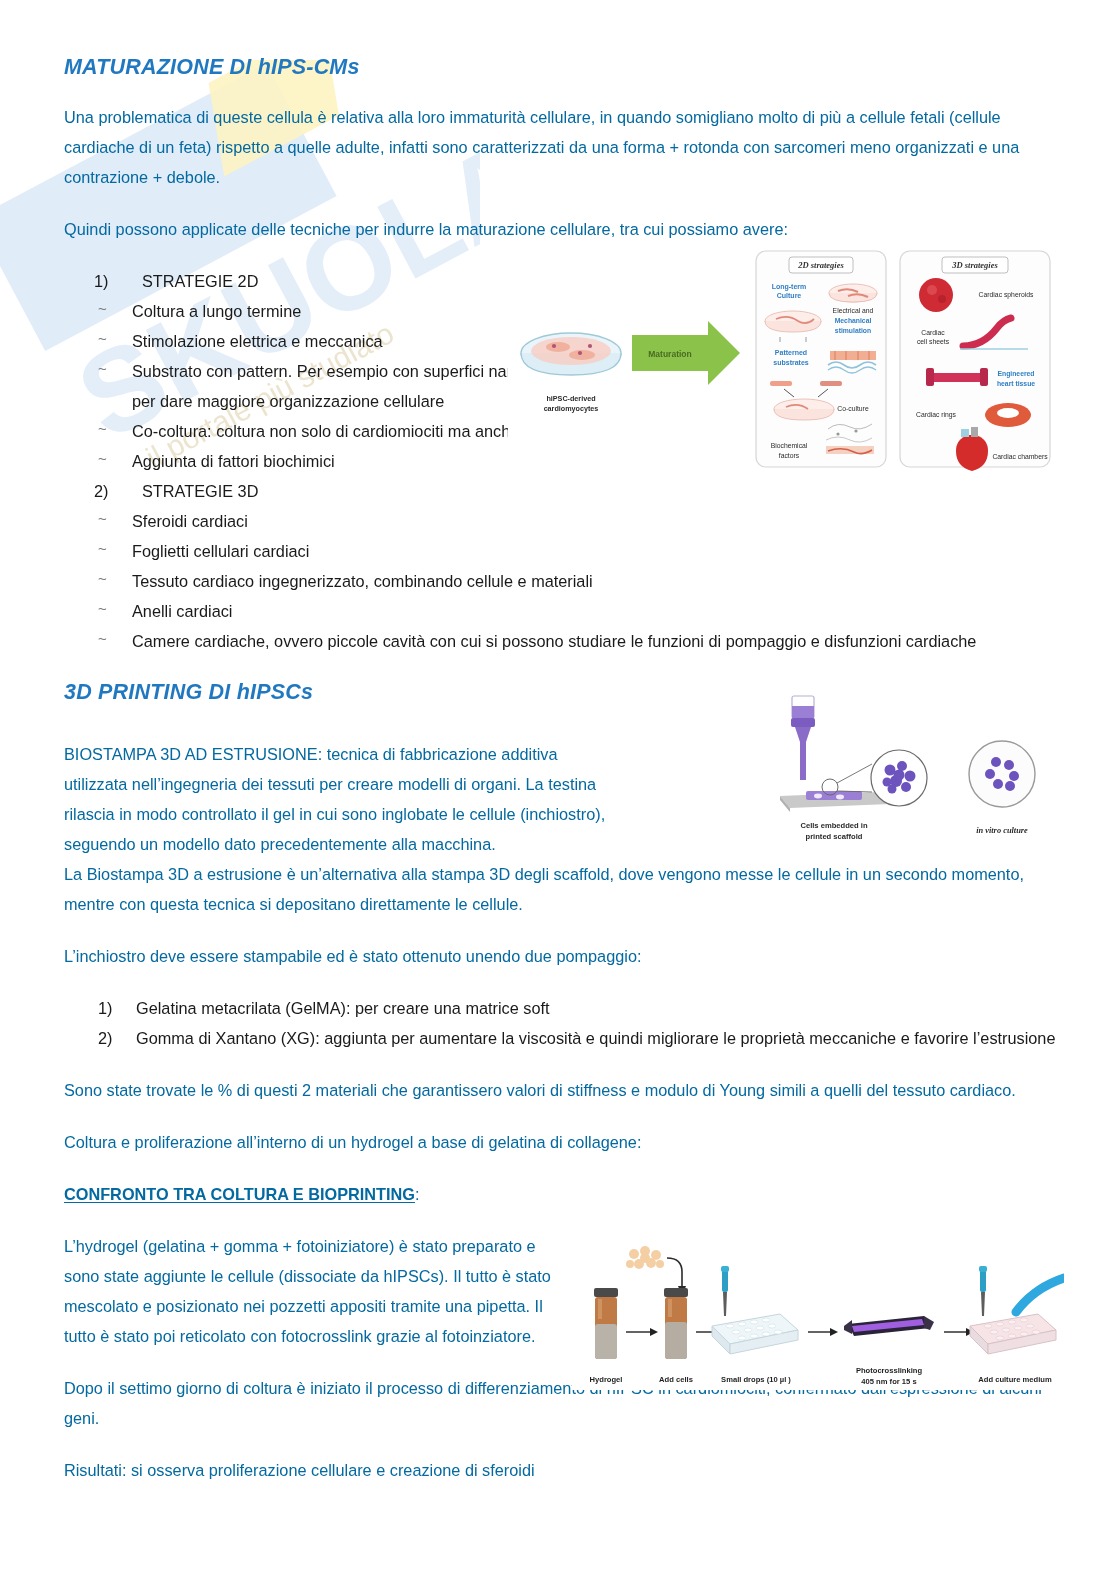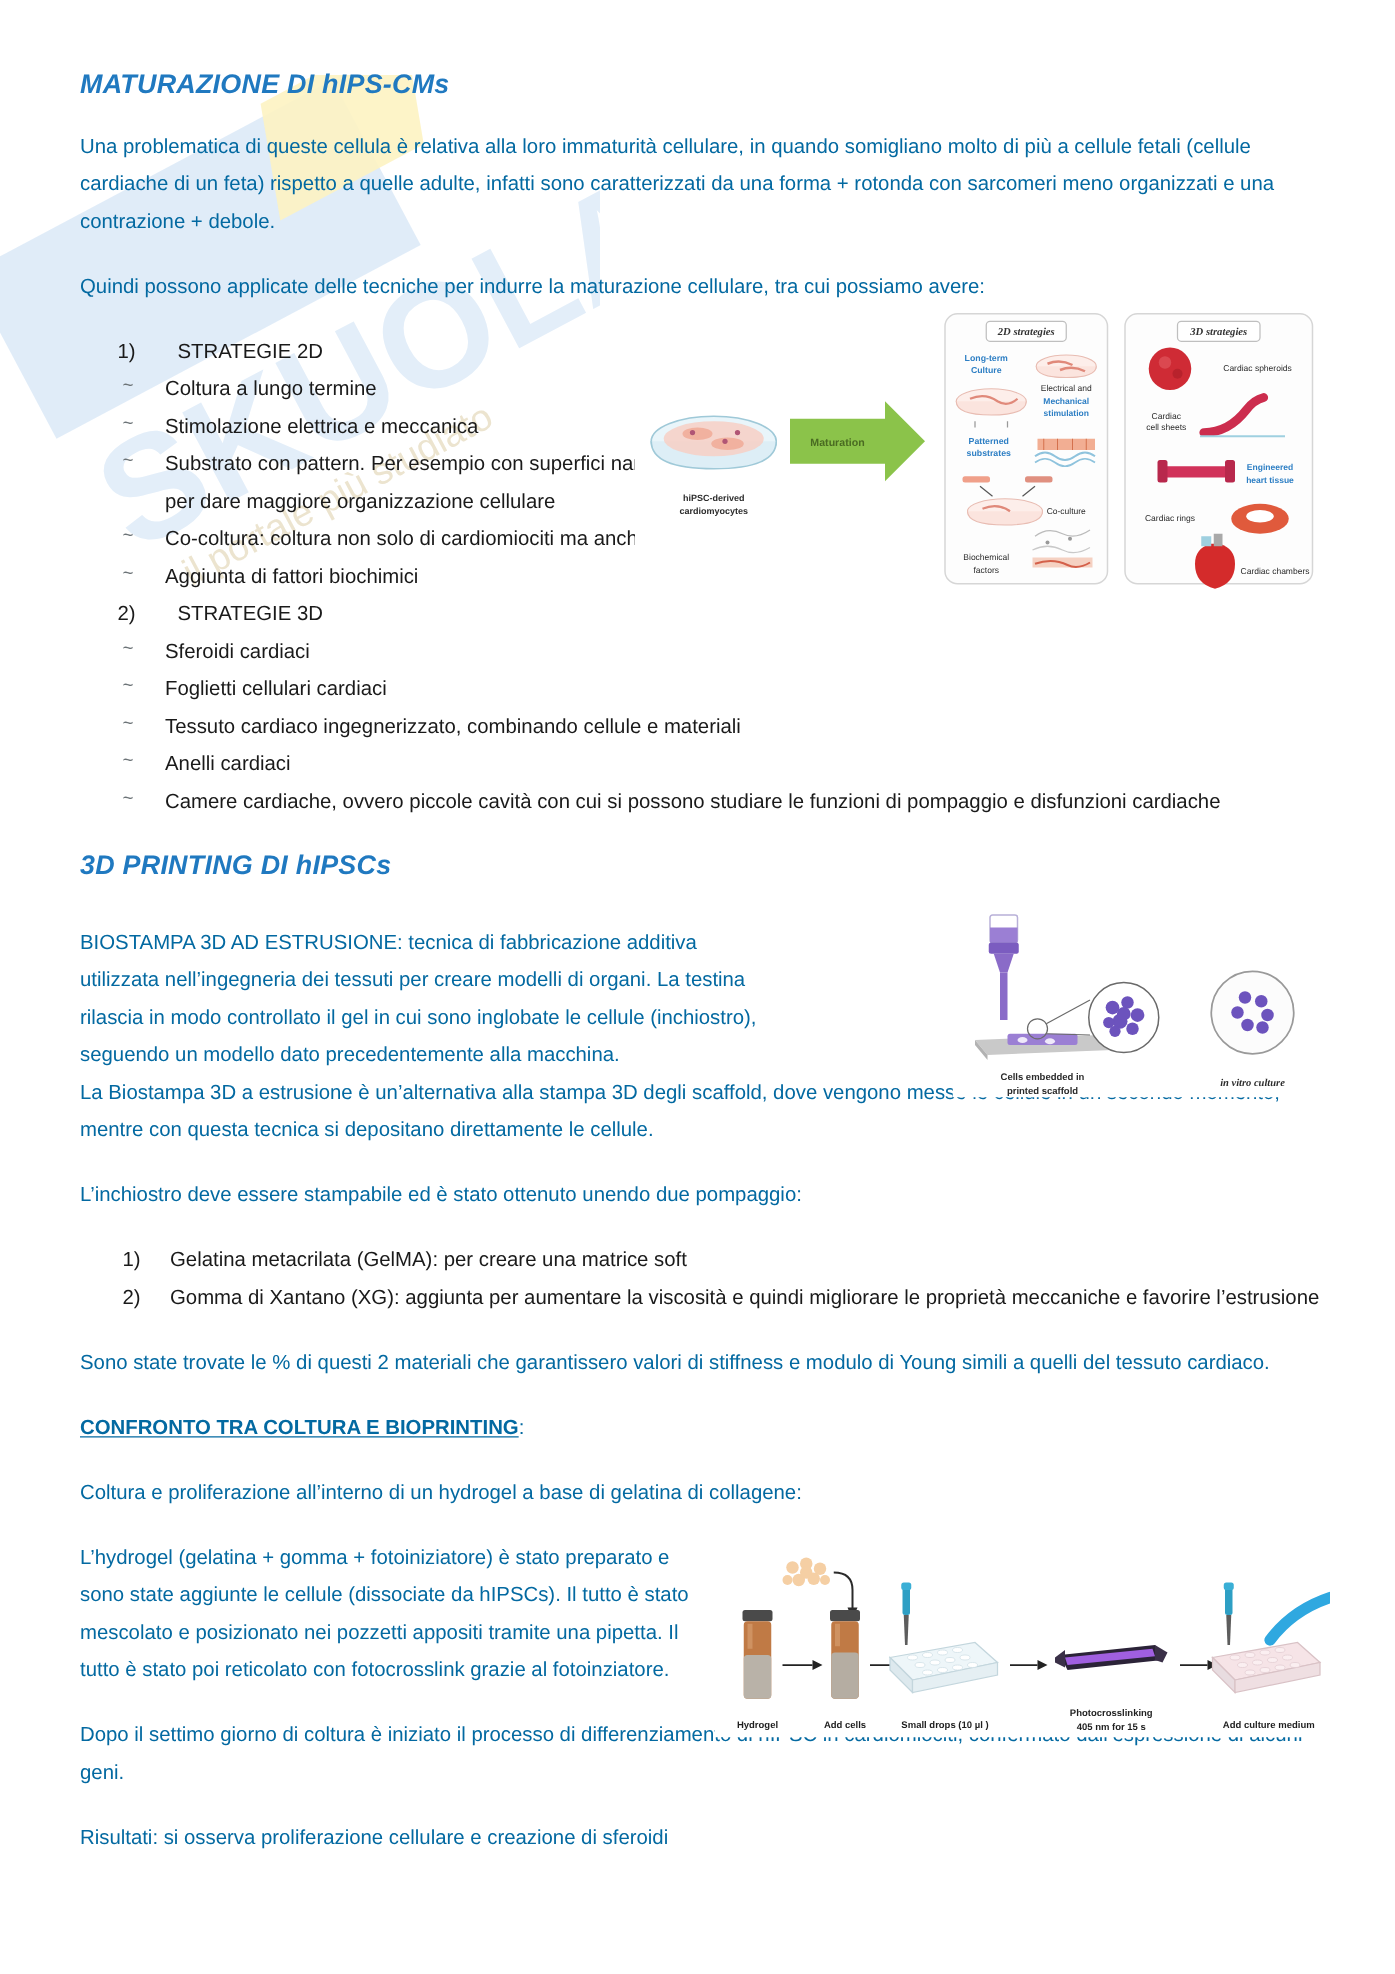--- a/index.html
+++ b/index.html
@@ -118,21 +118,21 @@
     z-index: 3;
   }
   .fig-maturation {
     left: 508px;
     top: 243px;
     width: 552px;
     height: 232px;
   }
   .fig-bioprint {
     left: 762px;
-    top: 728px;
+    top: 692px;
     width: 300px;
     height: 150px;
   }
   .fig-workflow {
     left: 572px;
     top: 1238px;
     width: 492px;
     height: 152px;
   }
   .fig svg { display: block; width: 100%; height: 100%; }
@@ -487,23 +487,23 @@
         <span class="txt">Gelatina metacrilata (GelMA): per creare una matrice soft</span>
       </li>
       <li>
         <span class="num">2)</span>
         <span class="txt">Gomma di Xantano (XG): aggiunta per aumentare la viscosità e quindi migliorare le proprietà meccaniche e favorire l’estrusione</span>
       </li>
     </ol>
 
     <p class="para" style="margin-top:22px">Sono state trovate le % di questi 2 materiali che garantissero valori di stiffness e modulo di Young simili a quelli del tessuto cardiaco.</p>
 
+    <p class="para"><span class="bold">Coltura e proliferazione all’interno di un hydrogel a base di gelatina di collagene</span><span class="bold">:</span></p>
+
     <p class="para"><span class="underline-bold">CONFRONTO TRA COLTURA E BIOPRINTING</span><span class="bold">:</span></p>
-
-    <p class="para"><span class="bold">Coltura e proliferazione all’interno di un hydrogel a base di gelatina di collagene</span><span class="bold">:</span></p>
 
     <p class="para txtcol-left" style="width:505px">L’hydrogel (gelatina + gomma + fotoiniziatore) è stato preparato e sono state aggiunte le cellule (dissociate da hIPSCs). Il tutto è stato mescolato e posizionato nei pozzetti appositi tramite una pipetta.  Il tutto è stato poi reticolato con fotocrosslink grazie al fotoinziatore.</p>
 
     <p class="para">Dopo il settimo giorno di coltura è iniziato il processo di differenziamento di hIPSC in cardiomiociti, confermato dall’espressione di alcuni geni.</p>
 
     <p class="para">Risultati: si osserva proliferazione cellulare e creazione di sferoidi</p>
 
   </div>
 </div>
 

